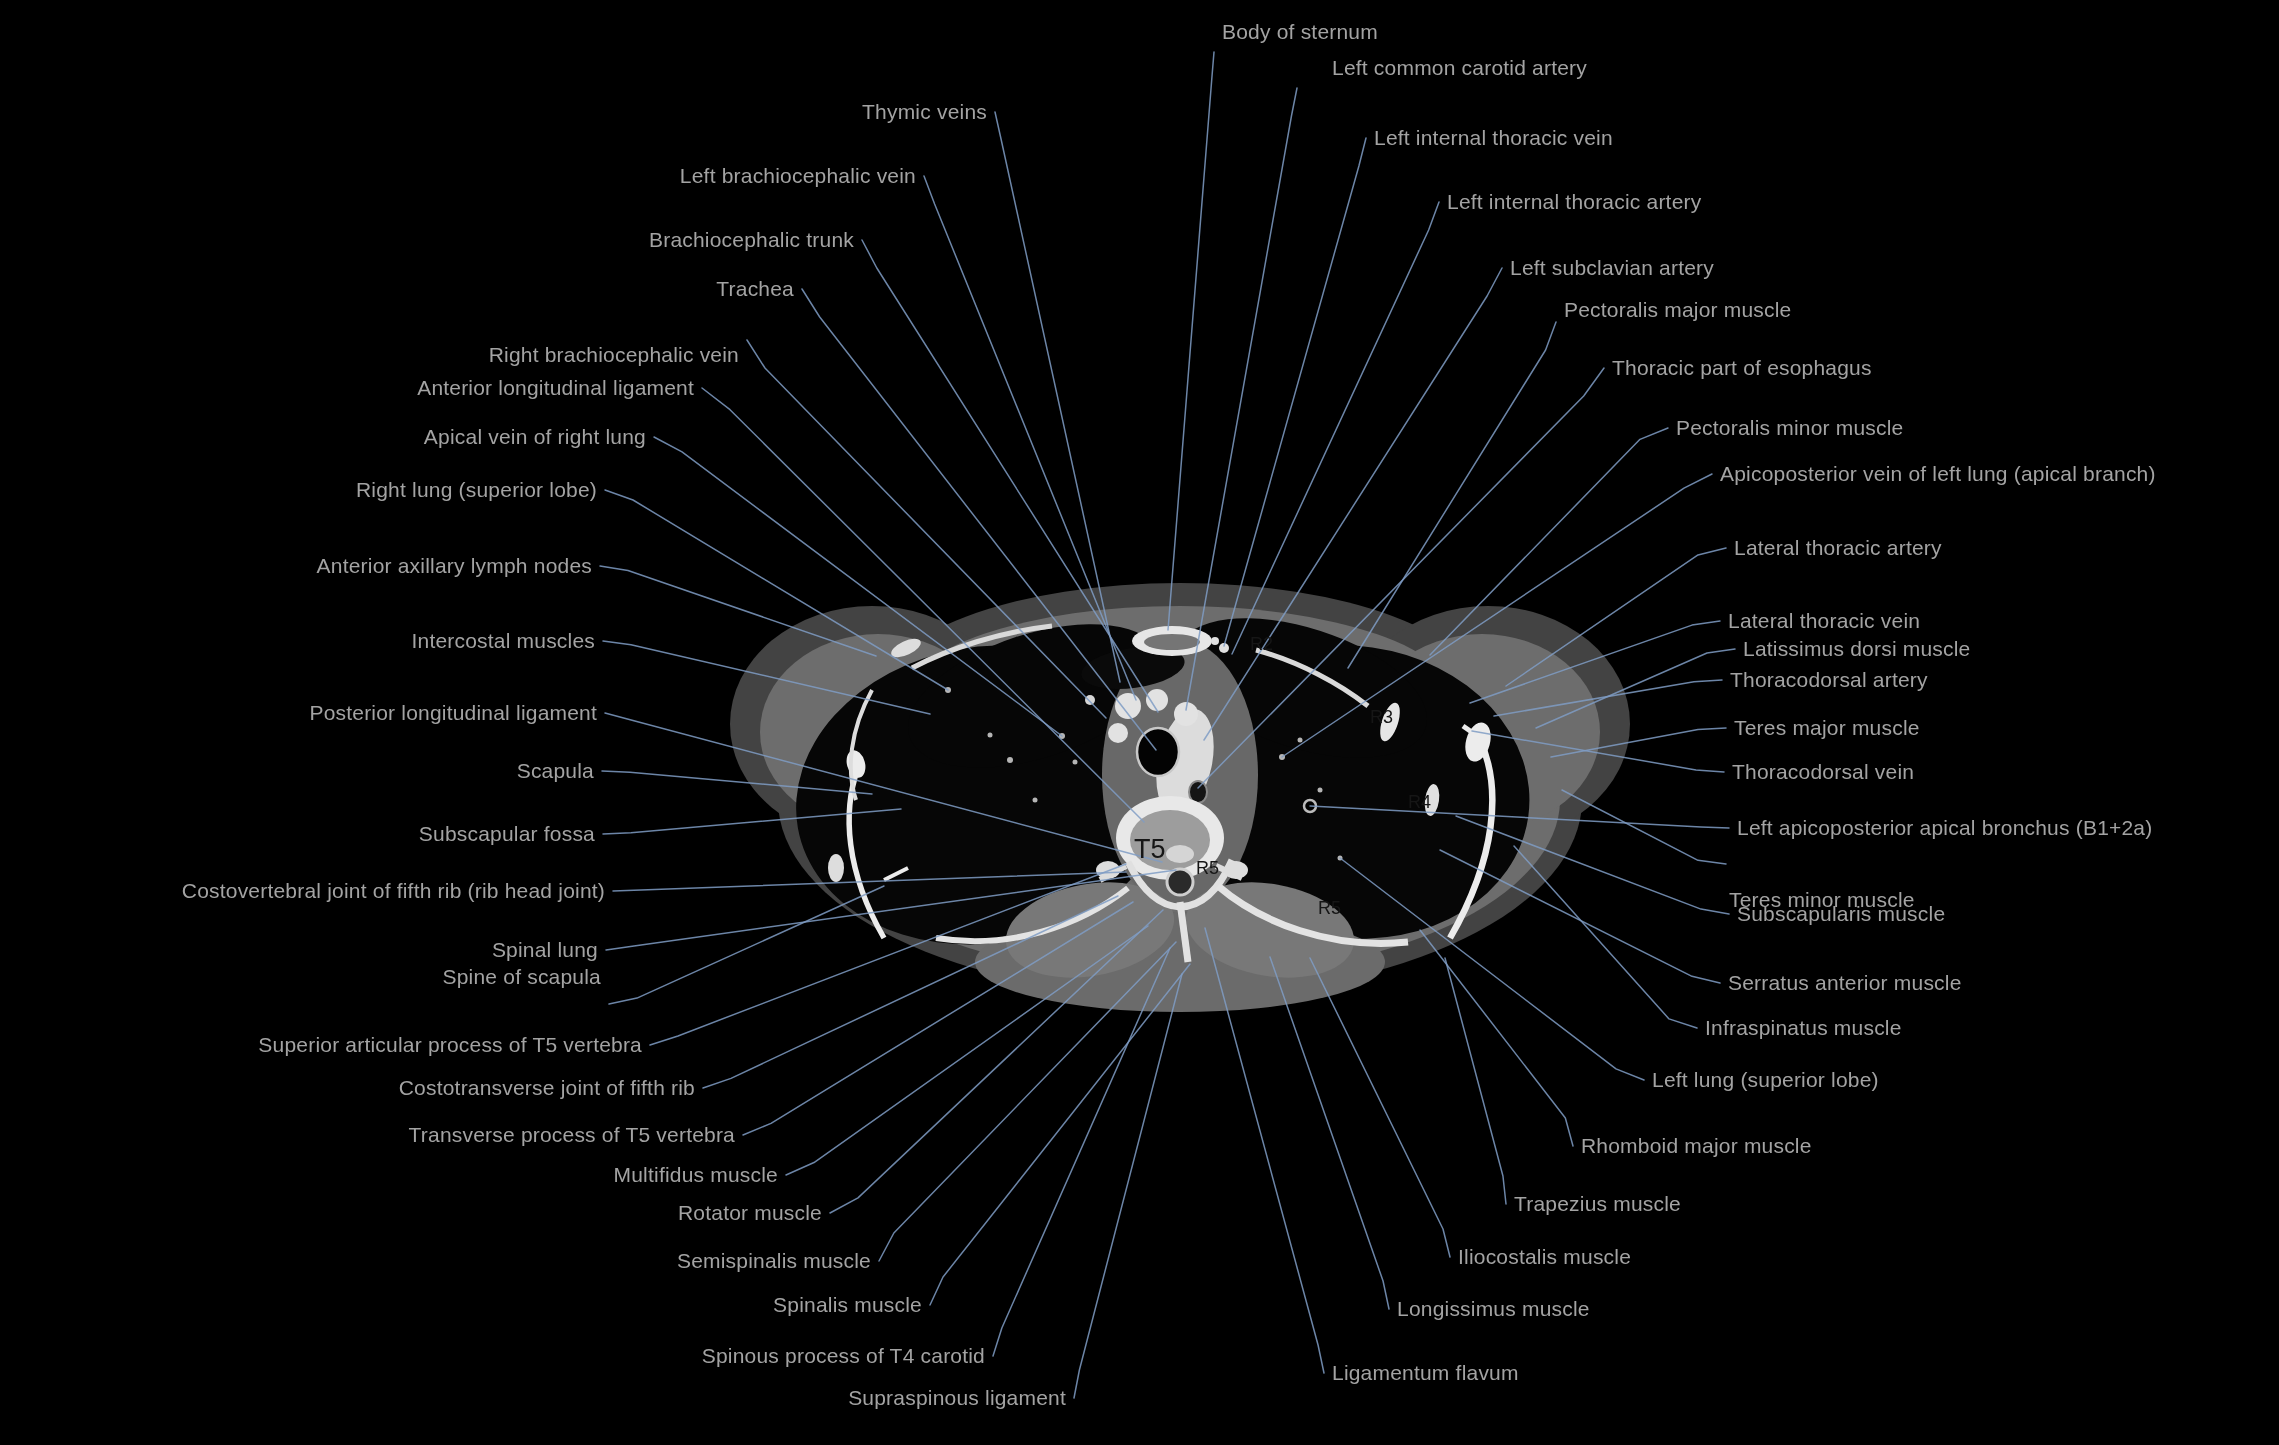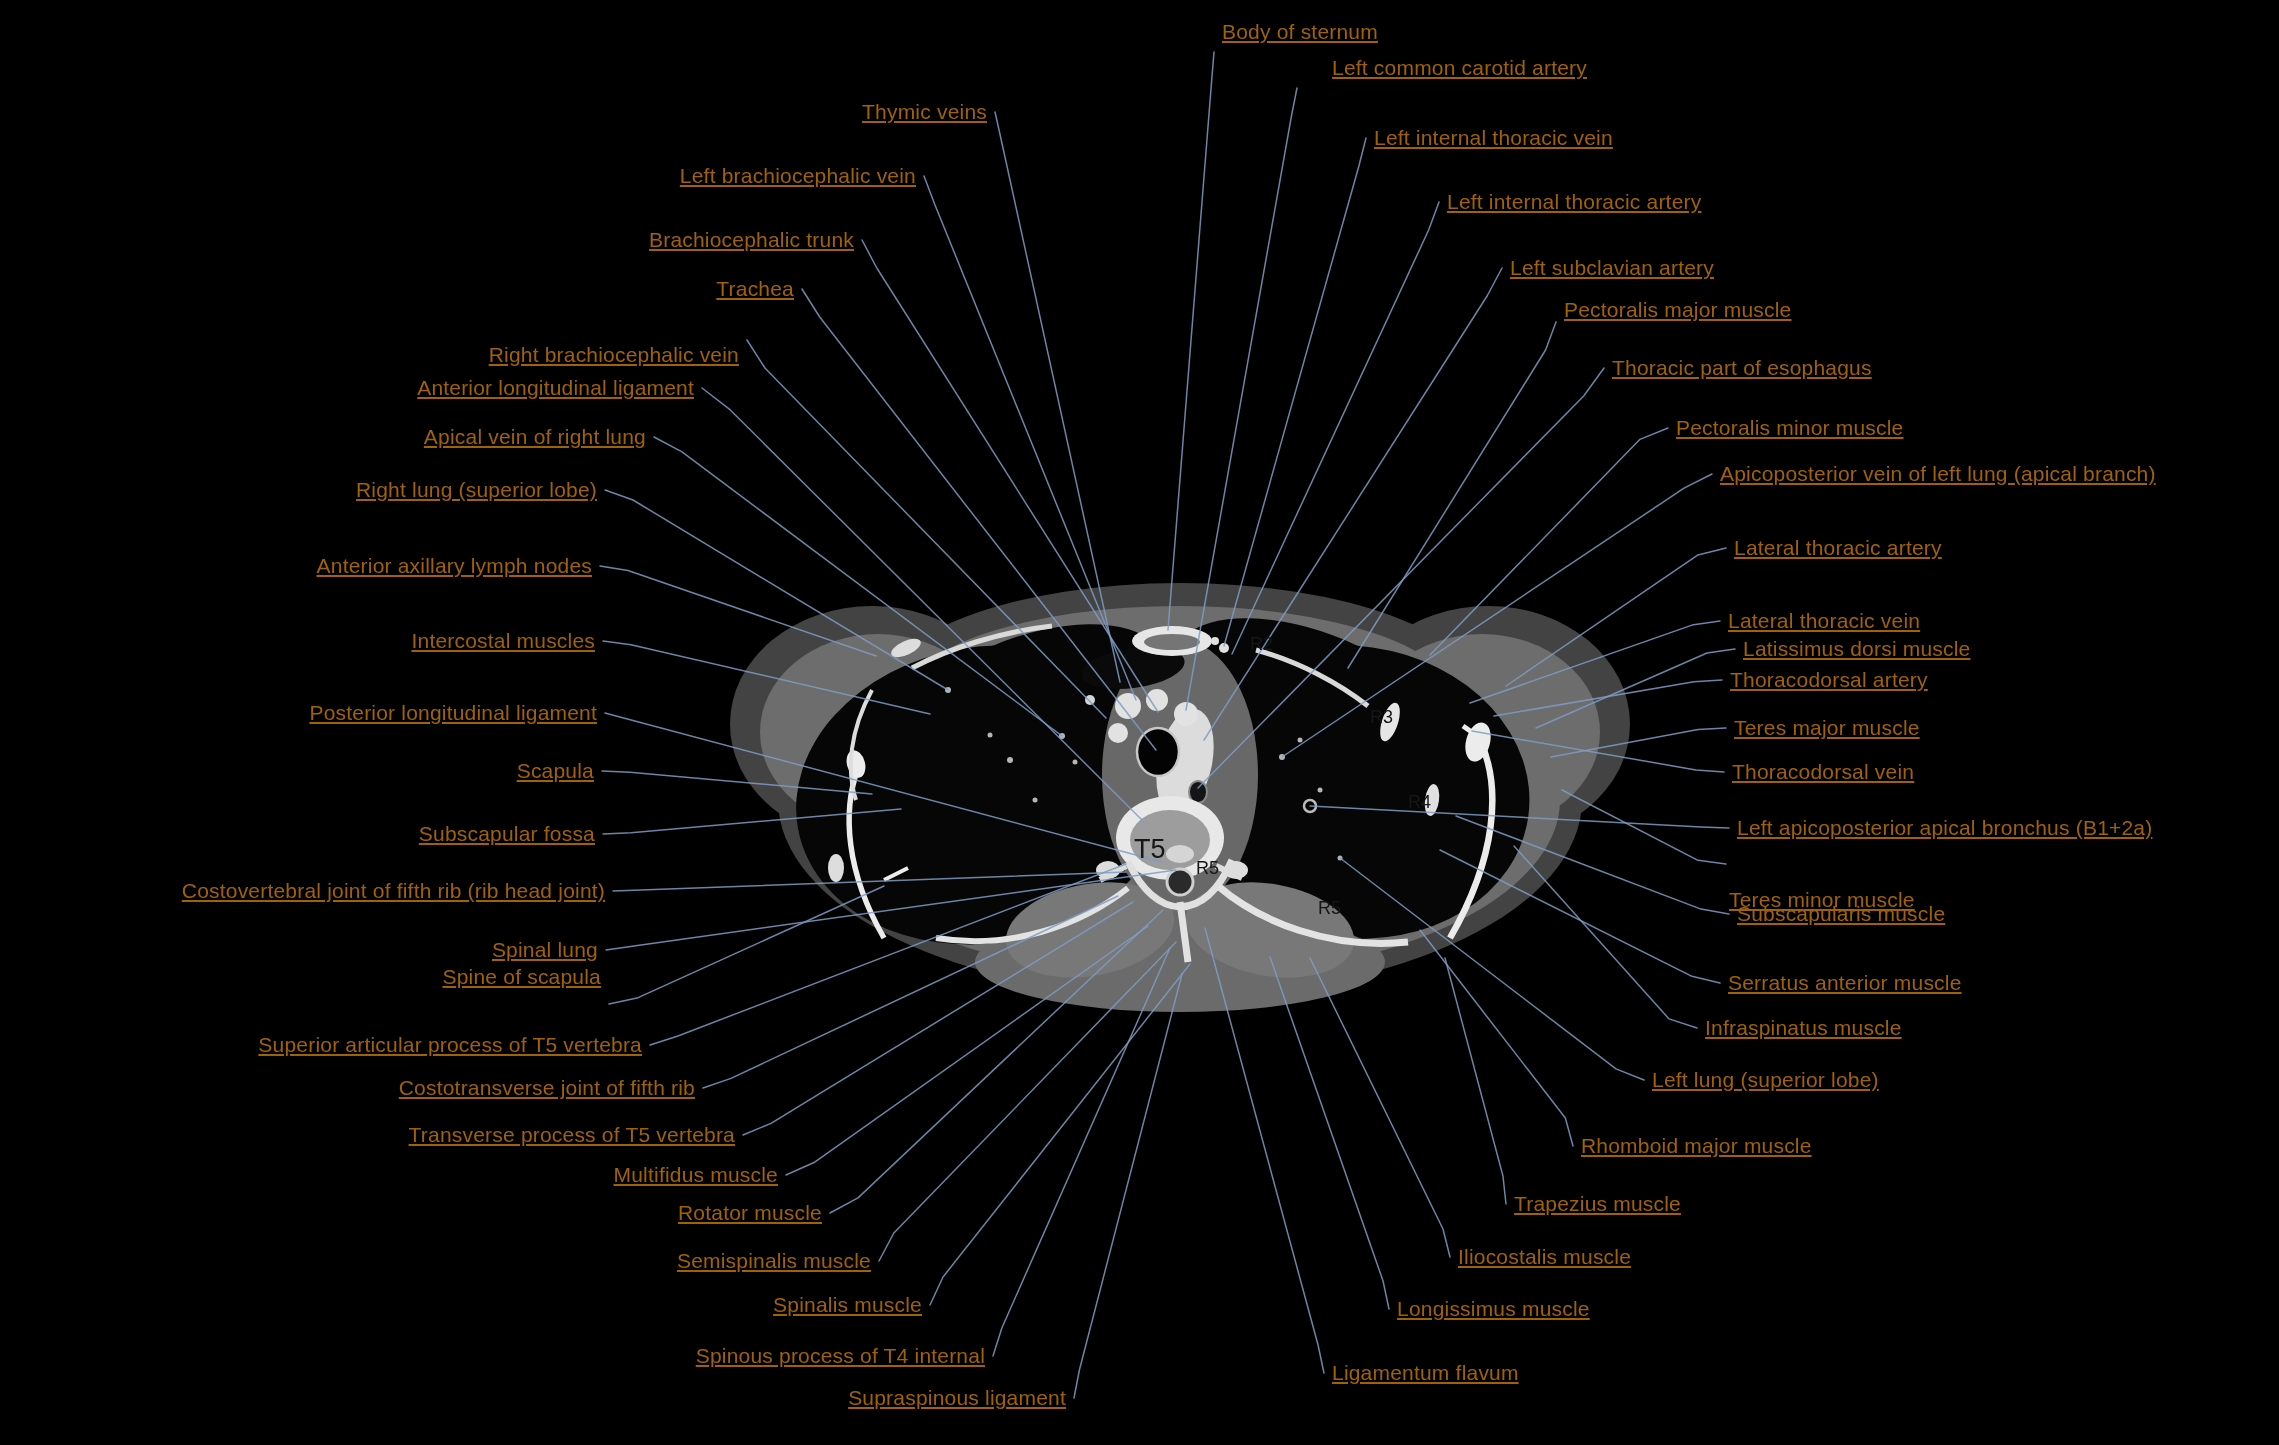--- a/index.html
+++ b/index.html
@@ -1,20 +1,20 @@
 <!DOCTYPE html>
 <html><head>
 <meta charset="utf-8">
 <style>
   html,body{margin:0;padding:0;background:#000;}
   #stage{position:relative;width:2279px;height:1445px;background:#000;overflow:hidden;
          font-family:"Liberation Sans",sans-serif;}
   #ct-svg{position:absolute;left:0;top:0;}
-  .lbl{position:absolute;white-space:nowrap;color:#a16207;font-size:21px;line-height:30px;
-       letter-spacing:.2px;text-decoration:underline;}
+  .lbl{position:absolute;white-space:nowrap;color:#a3a3a3;font-size:21px;line-height:30px;
+       letter-spacing:.2px;}
   .ct-marker-text{fill:#161616;font-family:"Liberation Sans",sans-serif;}
   .leader{fill:none;stroke-linejoin:round;stroke-linecap:round;}
 </style>
 </head>
 <body>
 
 <div id="stage">
 
   <svg id="ct-svg" width="2279" height="1445" viewBox="0 0 2279 1445">
 
@@ -194,21 +194,21 @@
       <div class="lbl" style="right: 1674px; top: 876px;">Costovertebral joint of fifth rib (rib head joint)</div>
       <div class="lbl" style="right: 1681px; top: 935px;">Spinal lung</div>
       <div class="lbl" style="right: 1678px; top: 962px; margin-left: 24px;">Spine of scapula</div>
       <div class="lbl" style="right: 1637px; top: 1030px;">Superior articular process of T5 vertebra</div>
       <div class="lbl" style="right: 1584px; top: 1073px;">Costotransverse joint of fifth rib</div>
       <div class="lbl" style="right: 1544px; top: 1120px;">Transverse process of T5 vertebra</div>
       <div class="lbl" style="right: 1501px; top: 1160px;">Multifidus muscle</div>
       <div class="lbl" style="right: 1457px; top: 1198px;">Rotator muscle</div>
       <div class="lbl" style="right: 1408px; top: 1246px; text-align: center;">Semispinalis muscle</div>
       <div class="lbl" style="right: 1357px; top: 1290px;">Spinalis muscle</div>
-      <div class="lbl" style="right: 1294px; top: 1341px;">Spinous process of T4 internal</div>
+      <div class="lbl" style="right: 1294px; top: 1341px;">Spinous process of T4 carotid</div>
       <div class="lbl" style="right: 1213px; top: 1383px;">Supraspinous ligament</div>
       <div class="lbl" style="left: 1222px; top: 17px;">Body of sternum</div>
       <div class="lbl" style="left: 1332px; top: 53px;">Left common carotid artery</div>
       <div class="lbl" style="left: 1374px; top: 123px;">Left internal thoracic vein</div>
       <div class="lbl" style="left: 1447px; top: 187px;">Left internal thoracic artery</div>
       <div class="lbl" style="left: 1510px; top: 253px;">Left subclavian artery</div>
       <div class="lbl" style="left: 1564px; top: 295px;">Pectoralis major muscle</div>
       <div class="lbl" style="left: 1612px; top: 353px;">Thoracic part of esophagus</div>
       <div class="lbl" style="left: 1676px; top: 413px;">Pectoralis minor muscle</div>
       <div class="lbl" style="left: 1720px; top: 459px;">Apicoposterior vein of left lung (apical branch)</div>

